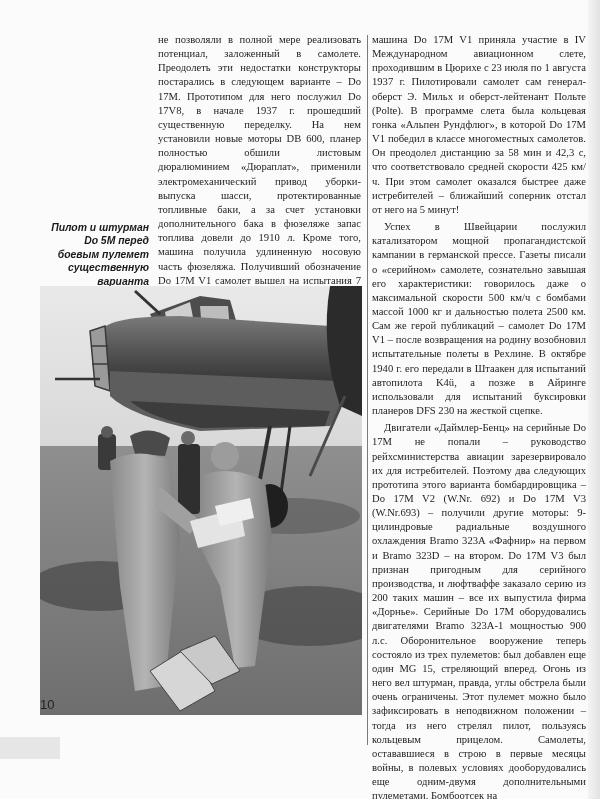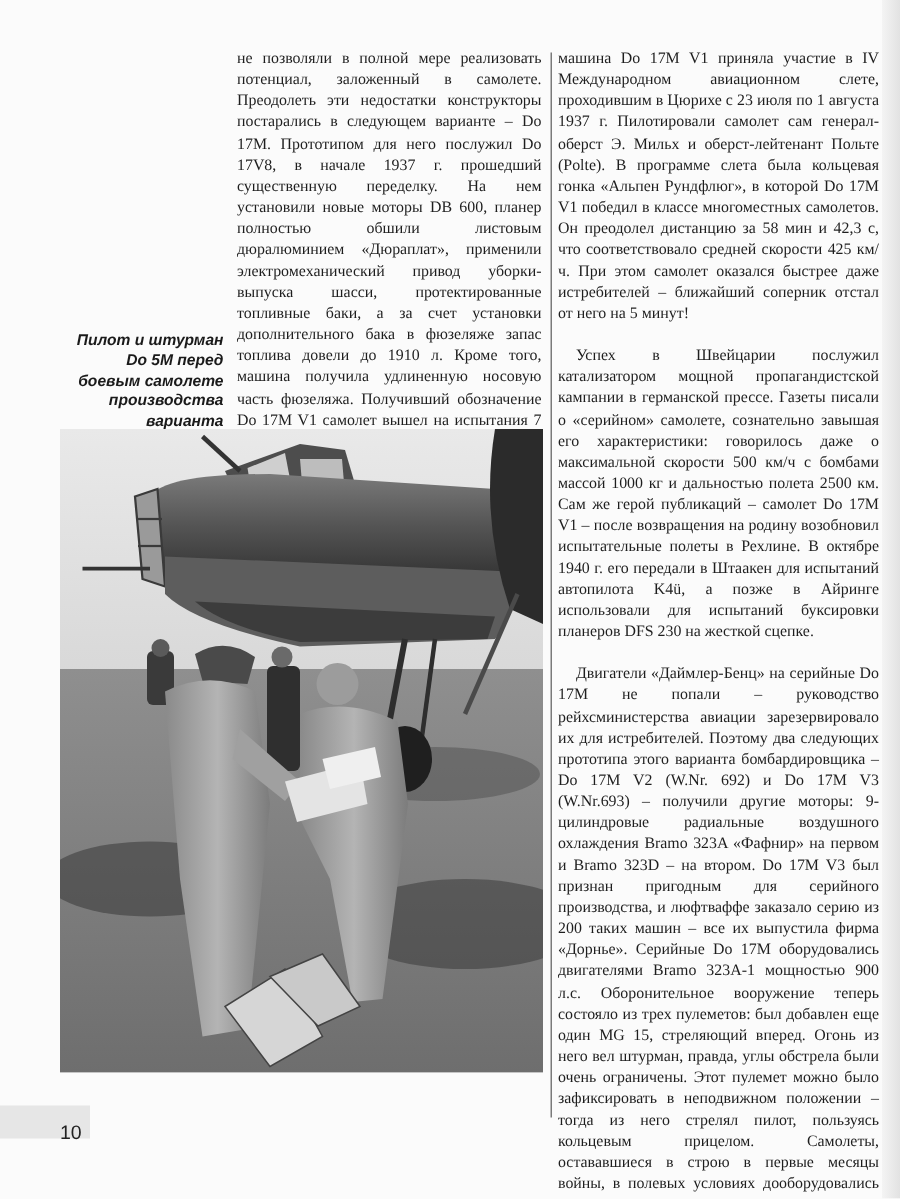--- a/index.html
+++ b/index.html
@@ -27,21 +27,21 @@
       line-height: 14.15px;
       text-align: justify;
       hyphens: manual;
     }
     .col p {
       margin: 0;
       text-indent: 0;
     }
     .col p.indent {
       text-indent: 12px;
-      margin-top: 14px;
+      margin-top: 3px;
     }
     .col-left {
       left: 158px;
       top: 33px;
       width: 203px;
     }
     .col-right {
       left: 372px;
       top: 33px;
       width: 214px;
@@ -81,21 +81,21 @@
       position: absolute;
       left: 0;
       top: 737px;
       width: 60px;
       height: 22px;
       background: #e6e6e6;
     }
     .page-number {
       position: absolute;
       left: 40px;
-      top: 747px;
+      top: 697px;
       font-family: "Liberation Sans", "DejaVu Sans", sans-serif;
       font-size: 13px;
       color: #222;
     }
   </style>
 </head>
 <body>
 
 <div class="page-shadow-right"></div>
 
@@ -108,22 +108,22 @@
 
 <div class="col col-right">
   <p>машина Do 17M V1 приняла участие в IV Международном авиационном слете, проходившим в Цюрихе с 23 июля по 1 августа 1937 г. Пилотировали самолет сам генерал-оберст Э. Мильх и оберст-лейтенант Польте (Polte). В программе слета была кольцевая гонка «Альпен Рундфлюг», в которой Do 17M V1 победил в классе многоместных самолетов. Он преодолел дистанцию за 58 мин и 42,3 с, что соответствовало средней скорости 425 км/ч. При этом самолет оказался быстрее даже истребителей – ближайший соперник отстал от него на 5 минут!</p>
   <p class="indent">Успех в Швейцарии послужил катализатором мощной пропагандистской кампании в германской прессе. Газеты писали о «серийном» самолете, сознательно завышая его характеристики: говорилось даже о максимальной скорости 500 км/ч с бомбами массой 1000 кг и дальностью полета 2500 км. Сам же герой публикаций – самолет Do 17M V1 – после возвращения на родину возобновил испытательные полеты в Рехлине. В октябре 1940 г. его передали в Штаакен для испытаний автопилота K4ü, а позже в Айринге использовали для испытаний буксировки планеров DFS 230 на жесткой сцепке.</p>
   <p class="indent">Двигатели «Даймлер-Бенц» на серийные Do 17M не попали – руководство рейхсминистерства авиации зарезервировало их для истребителей. Поэтому два следующих прототипа этого варианта бомбардировщика – Do 17M V2 (W.Nr. 692) и Do 17M V3 (W.Nr.693) – получили другие моторы: 9-цилиндровые радиальные воздушного охлаждения Bramo 323A «Фафнир» на первом и Bramo 323D – на втором. Do 17M V3 был признан пригодным для серийного производства, и люфтваффе заказало серию из 200 таких машин – все их выпустила фирма «Дорнье». Серийные Do 17M оборудовались двигателями Bramo 323A-1 мощностью 900 л.с. Оборонительное вооружение теперь состояло из трех пулеметов: был добавлен еще один MG 15, стреляющий вперед. Огонь из него вел штурман, правда, углы обстрела были очень ограничены. Этот пулемет можно было зафиксировать в неподвижном положении – тогда из него стрелял пилот, пользуясь кольцевым прицелом. Самолеты, остававшиеся в строю в первые месяцы войны, в полевых условиях дооборудовались еще одним-двумя дополнительными пулеметами. Бомбоотсек на</p>
 </div>
 
 <div class="caption">
   <div>Пилот и штурман</div>
   <div>Do 5M перед</div>
-  <div>боевым самолете</div>
-  <div>производства</div>
+  <div>боевым пулемет</div>
+  <div>существенную</div>
   <div>варианта</div>
 </div>
 
 <div class="photo" title="Two crewmen in flight suits compare a map beside the nose of a Do 17M bomber on a grass airfield">
   <svg width="322" height="429" viewBox="0 0 322 429" xmlns="http://www.w3.org/2000/svg">
     <defs>
       <linearGradient id="sky" x1="0" y1="0" x2="0" y2="1">
         <stop offset="0" stop-color="#e9e9e9"></stop>
         <stop offset="1" stop-color="#d8d8d8"></stop>
       </linearGradient>

